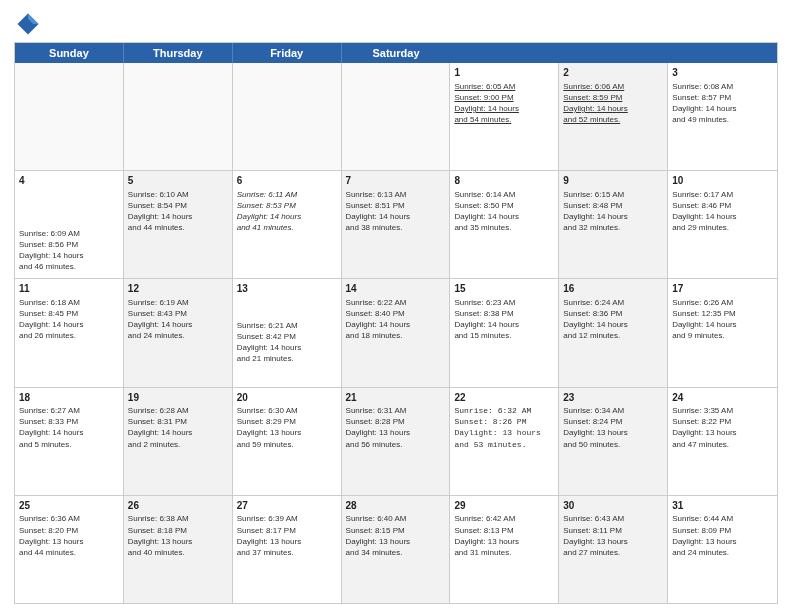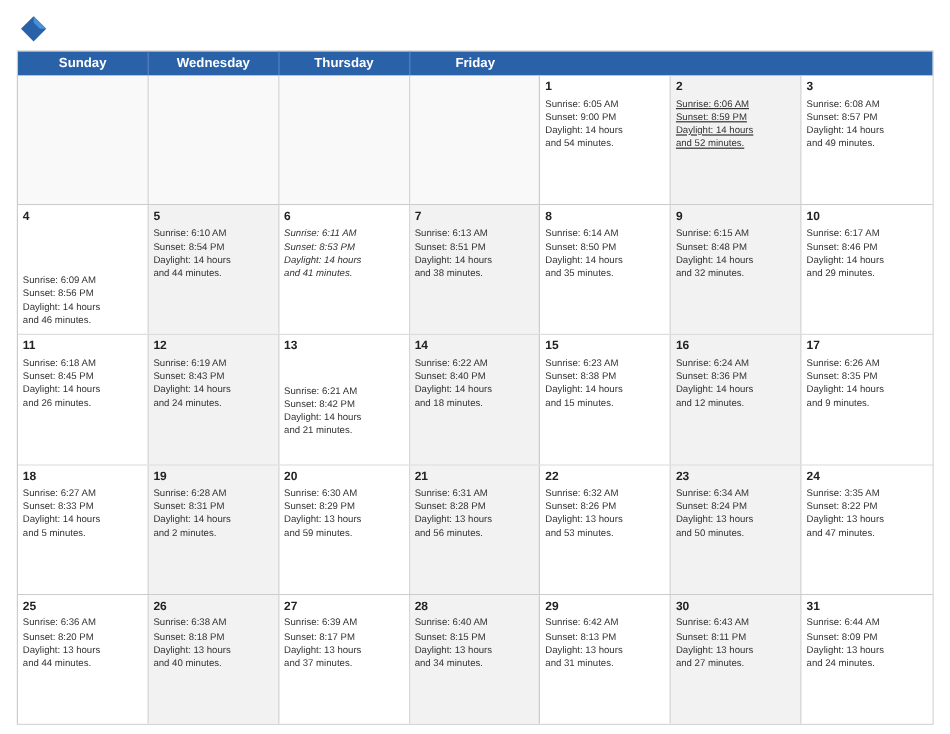--- a/index.html
+++ b/index.html
@@ -126,33 +126,33 @@
     </div>
     <div class="title-block">
       <div class="main-title"></div>
       <div class="subtitle"></div>
     </div>
   </div>
 
   <div class="calendar">
     <div class="cal-header" id="cal-header">
         <div class="cal-header-cell">Sunday</div>
-        <div class="cal-header-cell">Wednesday</div>
         <div class="cal-header-cell">Thursday</div>
         <div class="cal-header-cell">Friday</div>
+        <div class="cal-header-cell">Saturday</div>
       </div>
     <div class="cal-body" id="cal-body">
         <div class="cal-row">
           <div class="cal-cell empty"></div>
           <div class="cal-cell empty"></div>
           <div class="cal-cell empty"></div>
           <div class="cal-cell empty"></div>
           <div class="cal-cell">
             <div class="day-num">1</div>
-            <div class="cell-info" style="white-space: pre-line;">Sunrise: 6:05 AM
+            <div class="cell-info" style="white-space: pre-line; text-decoration: underline;">Sunrise: 6:05 AM
 Sunset: 9:00 PM
 Daylight: 14 hours
 and 54 minutes.</div>
           </div>
           <div class="cal-cell shaded">
             <div class="day-num">2</div>
             <div class="cell-info" style="white-space: pre-line; text-decoration: underline;">Sunrise: 6:06 AM
 Sunset: 8:59 PM
 Daylight: 14 hours
 and 52 minutes.</div>
@@ -255,21 +255,21 @@
           <div class="cal-cell shaded">
             <div class="day-num">16</div>
             <div class="cell-info" style="white-space: pre-line;">Sunrise: 6:24 AM
 Sunset: 8:36 PM
 Daylight: 14 hours
 and 12 minutes.</div>
           </div>
           <div class="cal-cell">
             <div class="day-num">17</div>
             <div class="cell-info" style="white-space: pre-line;">Sunrise: 6:26 AM
-Sunset: 8:35 PM
+Sunset: 12:35 PM
 Daylight: 14 hours
 and 9 minutes.</div>
           </div>
         </div>
         <div class="cal-row">
           <div class="cal-cell">
             <div class="day-num">18</div>
             <div class="cell-info" style="white-space: pre-line;">Sunrise: 6:27 AM
 Sunset: 8:33 PM
 Daylight: 14 hours
@@ -291,21 +291,21 @@
           </div>
           <div class="cal-cell shaded">
             <div class="day-num">21</div>
             <div class="cell-info" style="white-space: pre-line;">Sunrise: 6:31 AM
 Sunset: 8:28 PM
 Daylight: 13 hours
 and 56 minutes.</div>
           </div>
           <div class="cal-cell">
             <div class="day-num">22</div>
-            <div class="cell-info" style="white-space: pre-line;">Sunrise: 6:32 AM
+            <div class="cell-info" style="white-space: pre-line; font-family: Liberation Mono, monospace;">Sunrise: 6:32 AM
 Sunset: 8:26 PM
 Daylight: 13 hours
 and 53 minutes.</div>
           </div>
           <div class="cal-cell shaded">
             <div class="day-num">23</div>
             <div class="cell-info" style="white-space: pre-line;">Sunrise: 6:34 AM
 Sunset: 8:24 PM
 Daylight: 13 hours
 and 50 minutes.</div>

